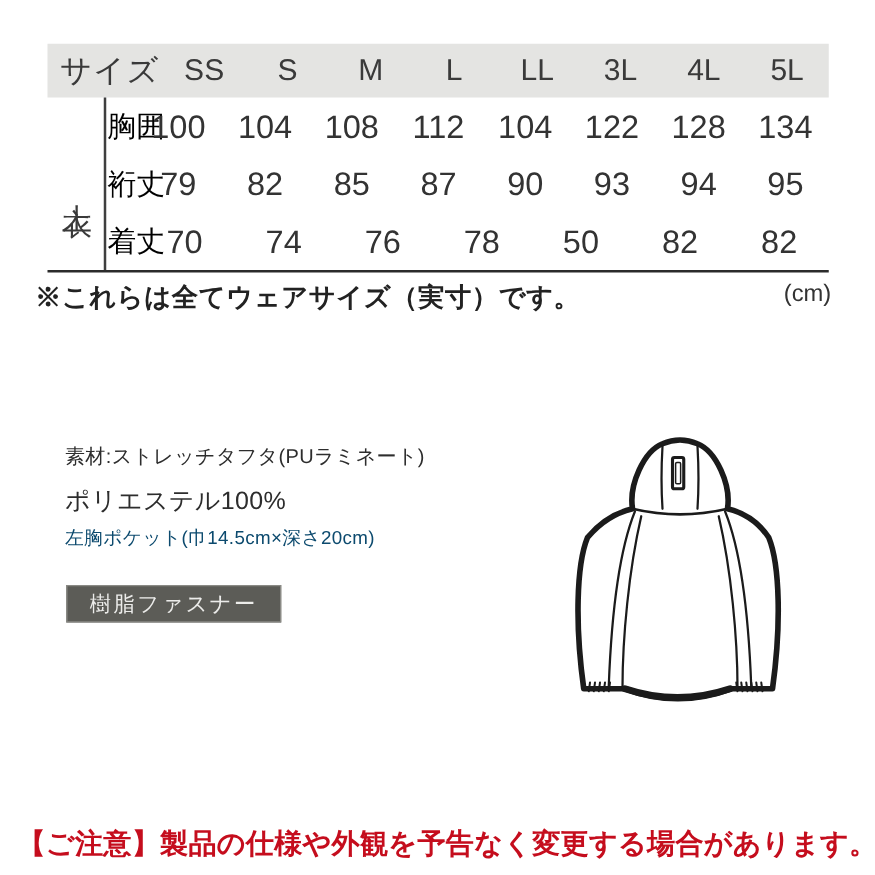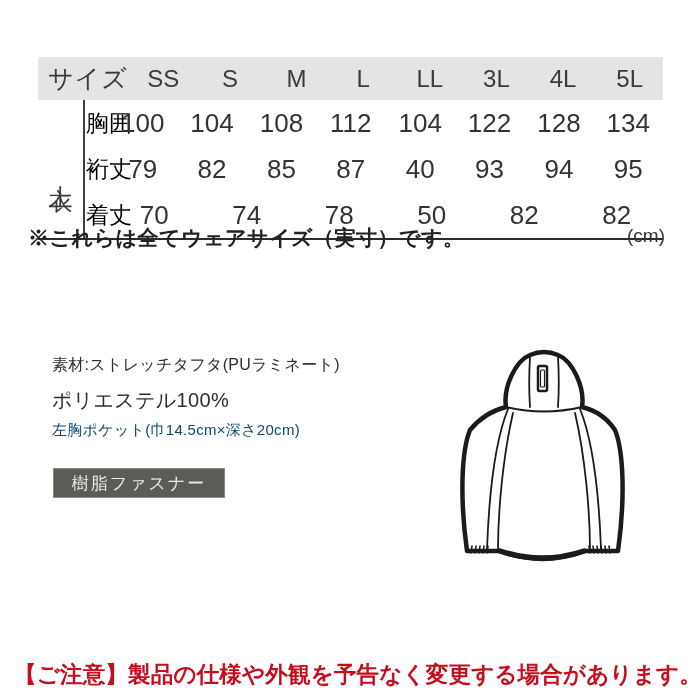--- a/index.html
+++ b/index.html
@@ -5,21 +5,21 @@
   * { margin:0; padding:0; box-sizing:border-box; }
   html,body { background:#ffffff; }
   body {
     width:700px; height:700px;
     font-family:"Liberation Sans", sans-serif;
     color:#333333;
   }
   .page { position:relative; width:700px; height:700px; background:#ffffff; overflow:hidden; }
 
   
-  .size-table { position:absolute; left:38px; top:35px; width:625px;margin-top:22px; }
+  .size-table { position:absolute; left:38px; top:35px; width:625px; }
   .thead { display:flex; align-items:center; height:43px; background:#e4e4e2; color:#3a3a3a; }
   .thead .corner { width:92px; padding-left:10px; font-size:25px; letter-spacing:1px; }
   .thead .col { flex:1; text-align:center; font-size:24px; }
   .tbody { display:flex; }
   .group-cell { width:45px; display:flex; align-items:center; justify-content:center; font-size:24px; color:#3a3a3a; }
   .vertical { writing-mode:vertical-rl; text-orientation:upright; letter-spacing:3px; line-height:1; }
   .rows { flex:1; border-left:2px solid #3f3f3f; }
   .trow { display:flex; align-items:center; height:46px; }
   .rlabel { width:23px; padding-left:1px; white-space:nowrap; overflow:visible; font-size:23px; color:#000000; }
   .val { flex:1; text-align:center; font-size:26px; color:#333; }
@@ -82,29 +82,30 @@
           <div class="val">122</div>
           <div class="val">128</div>
           <div class="val">134</div>
         </div>
         <div class="trow">
           <div class="rlabel">裄丈</div>
           <div class="val">79</div>
           <div class="val">82</div>
           <div class="val">85</div>
           <div class="val">87</div>
-          <div class="val">40</div>
+          <div class="val">90</div>
           <div class="val">93</div>
           <div class="val">94</div>
           <div class="val">95</div>
         </div>
         <div class="trow">
           <div class="rlabel">着丈</div>
           <div class="val">70</div>
           <div class="val">74</div>
+          <div class="val">76</div>
           <div class="val">78</div>
           <div class="val">50</div>
           <div class="val">82</div>
           <div class="val">82</div>
         </div>
       </div>
     </div>
     <div class="rule"></div>
   </div>
 

